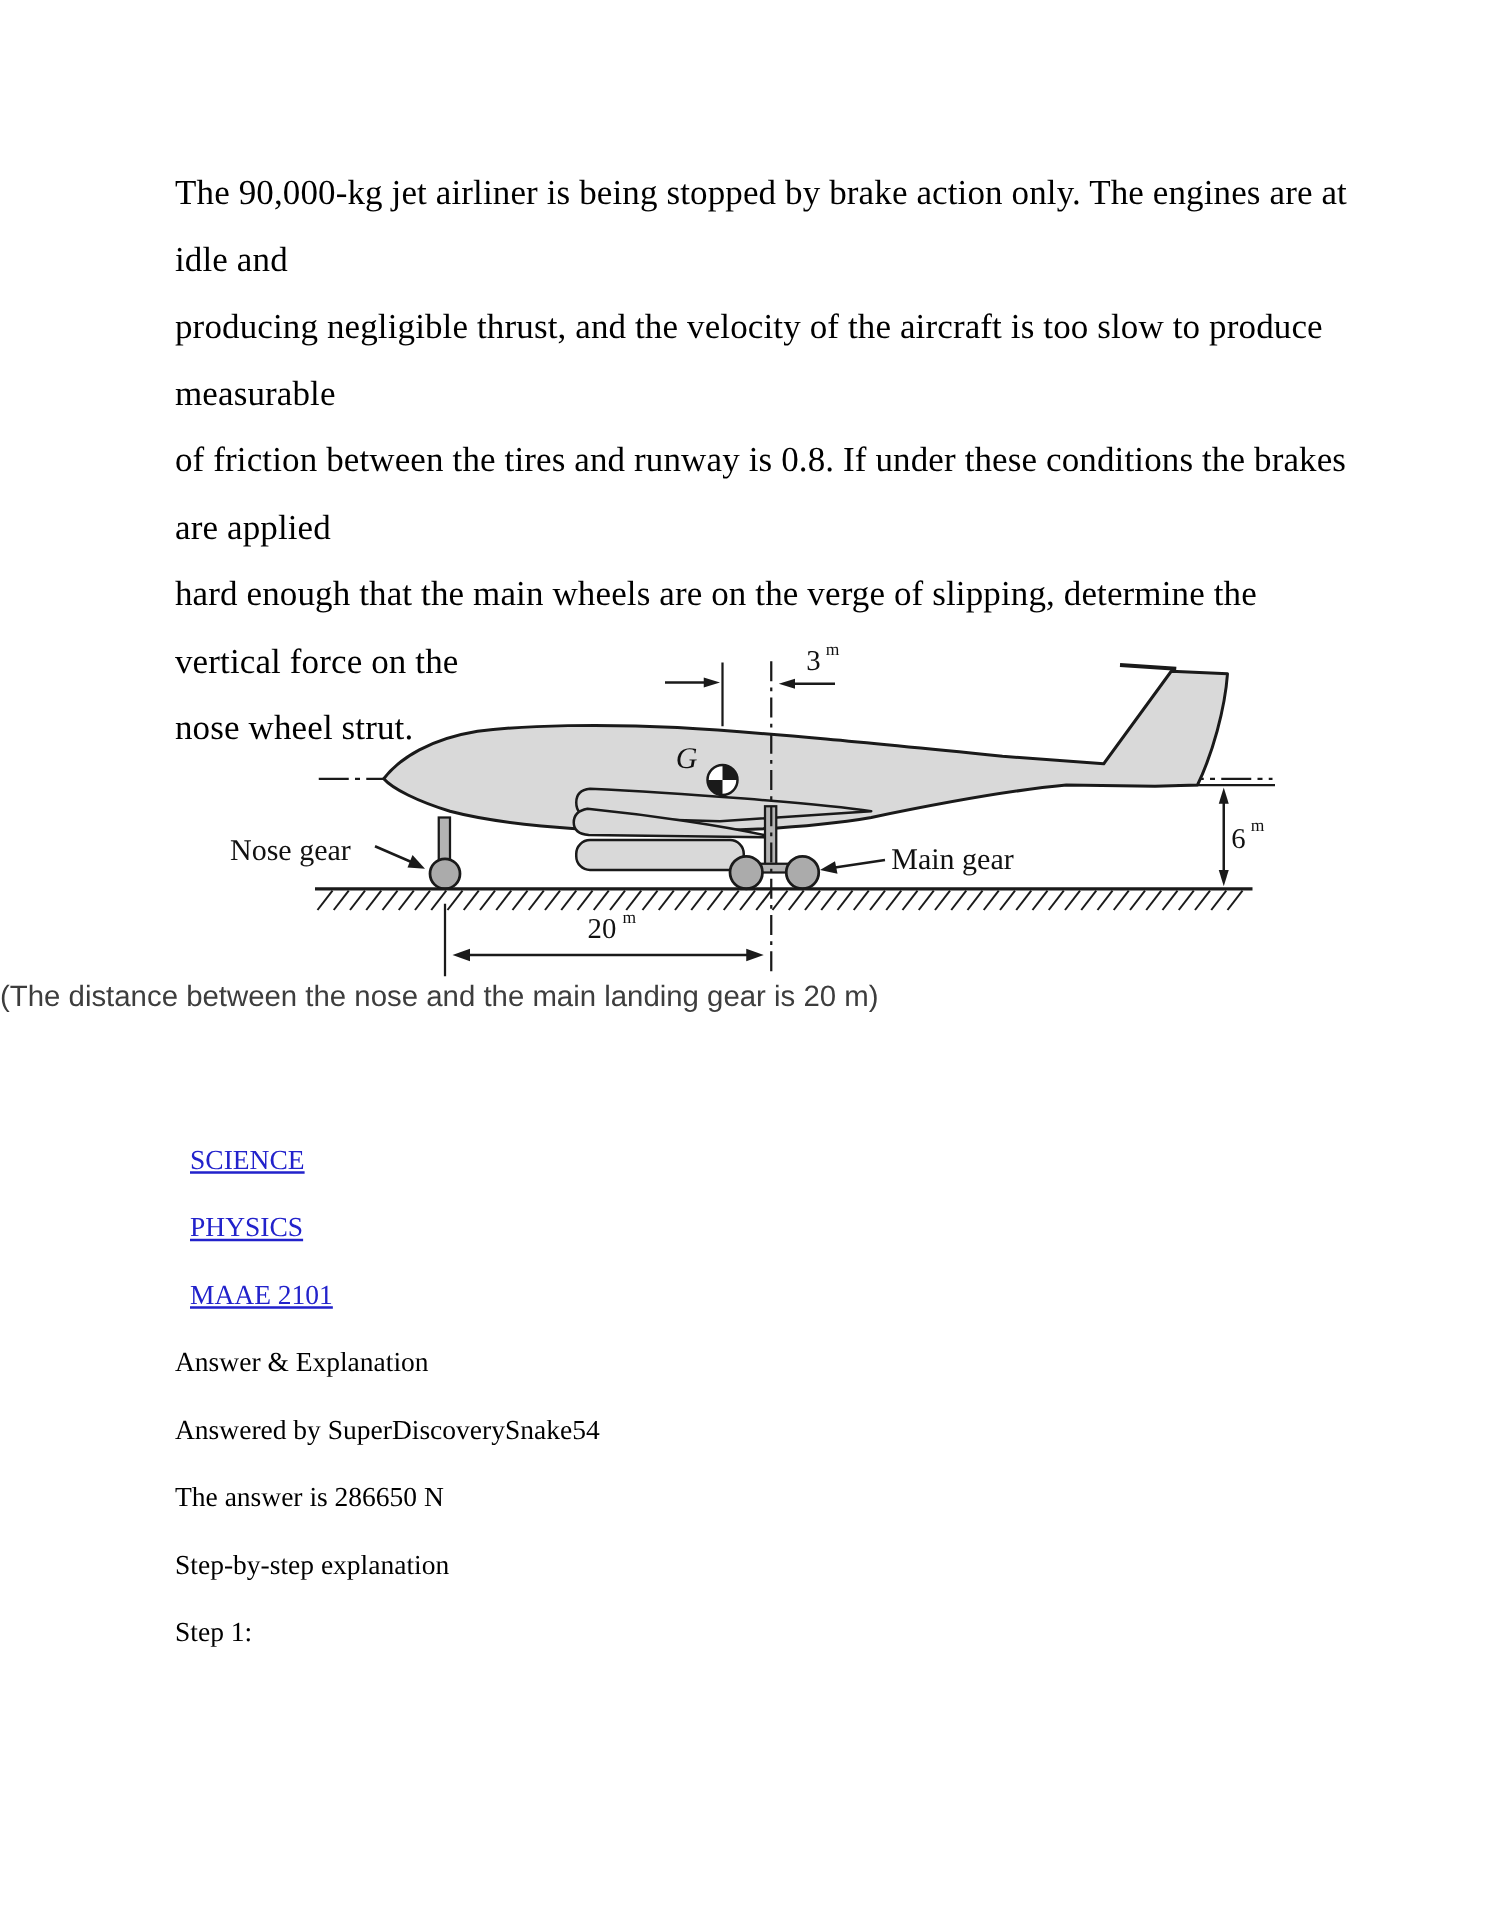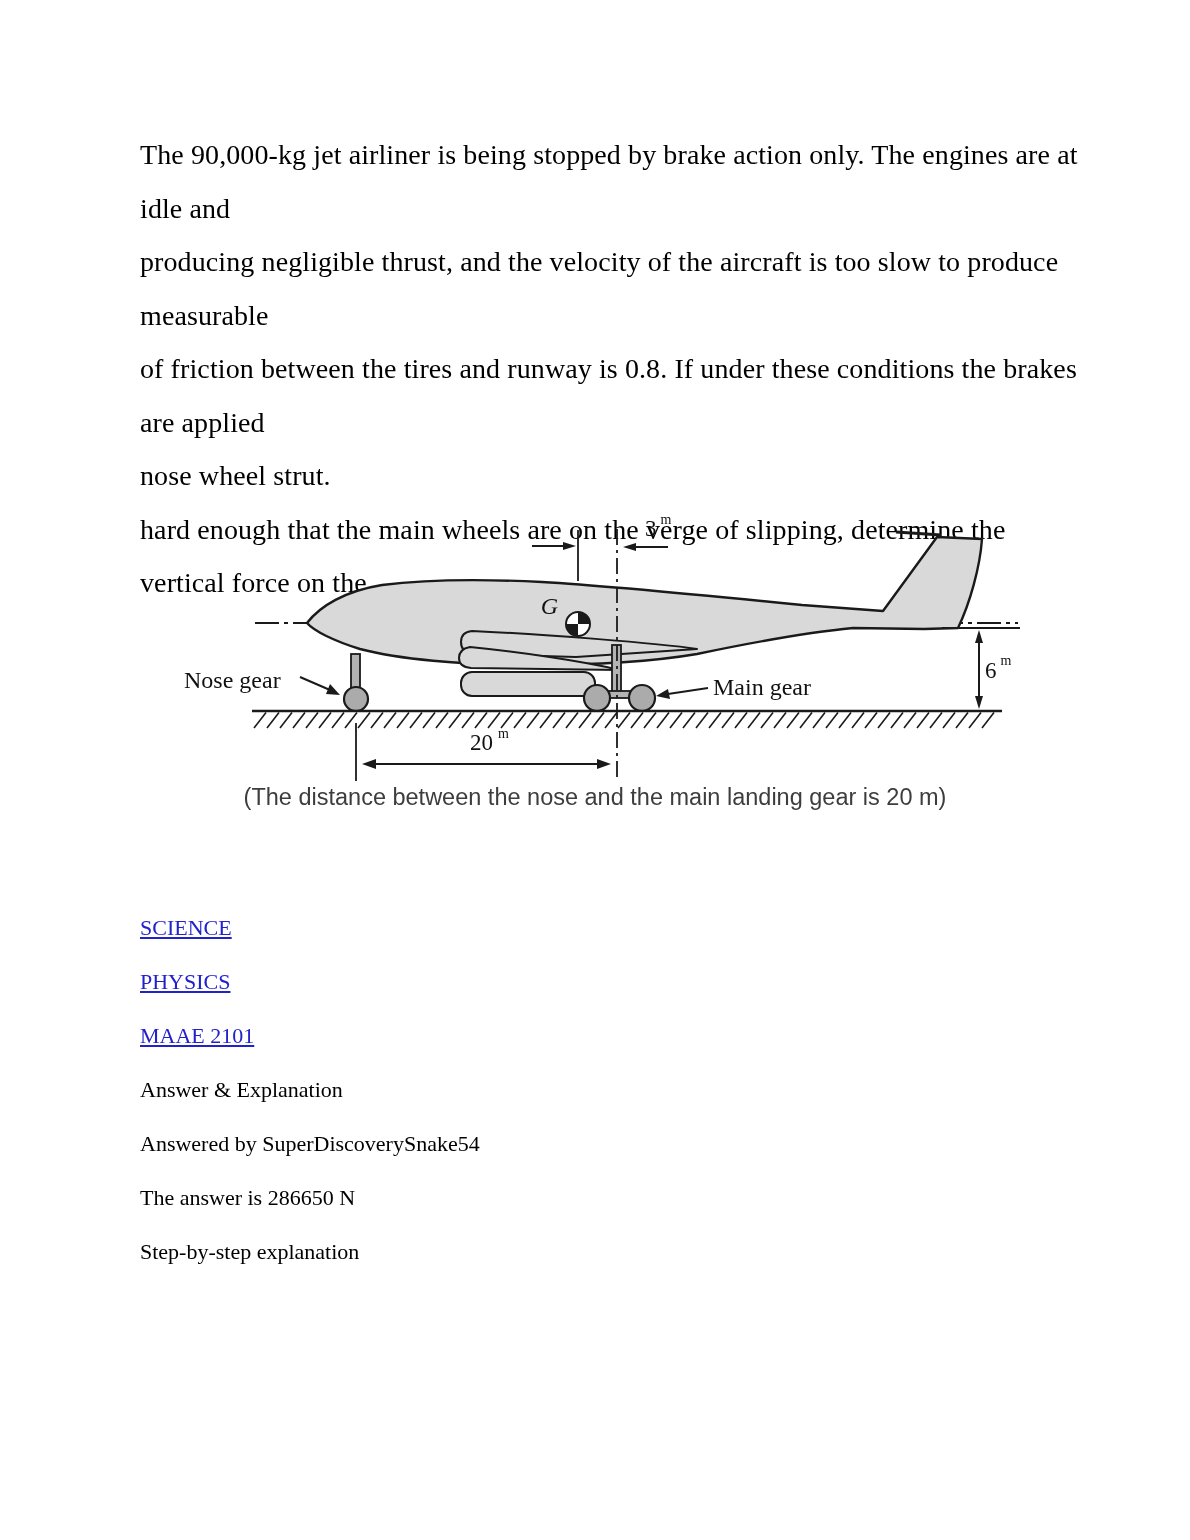--- a/index.html
+++ b/index.html
@@ -10,38 +10,38 @@
   .figure-wrap{position:absolute;left:180px;top:497px;width:860px;height:300px;}
   svg text{font-family:"Liberation Serif",serif;fill:#111;}
   .dim-num{font-size:23px;}
   .dim-sup{font-size:14px;}
   .gear-label{font-size:24px;}
   .g-label{font-size:24px;font-style:italic;}
   .ink{stroke:#1a1a1a;fill:none;}
   .body-fill{fill:#d9d9d9;stroke:#1a1a1a;stroke-width:2.4;stroke-linejoin:round;}
   .metal{fill:#b3b3b3;stroke:#1a1a1a;stroke-width:1.8;}
   .wheel{fill:#ababab;stroke:#1a1a1a;stroke-width:2.2;}
-  .caption{position:absolute;left:0;top:784px;width:1190px;text-align:center;
+  .caption{position:absolute;left:0;top:784px;width:1190px;
            font-family:"Liberation Sans",sans-serif;font-size:23.5px;color:#3d3d3d;}
   .lower{position:absolute;left:140px;top:901px;width:900px;
          font-size:22px;line-height:54px;}
-  .doclink{color:#2222cb;text-decoration:underline;cursor:pointer;}
+  .doclink{color:#2222cb;text-decoration:underline;cursor:pointer;margin-left:12px;}
   [data-name="ground-hatching"] line{stroke:#1a1a1a;stroke-width:1.6;}
 </style>
 </head>
 <body>
 
 <div class="page" data-name="document-page">
 
   <div class="question" data-name="question-text">
     <div data-name="question-line">The 90,000-kg jet airliner is being stopped by brake action only. The engines are at idle and</div>
     <div data-name="question-line">producing negligible thrust, and the velocity of the aircraft is too slow to produce measurable</div>
     <div data-name="question-line">of friction between the tires and runway is 0.8. If under these conditions the brakes are applied</div>
+    <div data-name="question-line">hard enough that the main wheels are on the verge of slipping, determine the vertical force on the</div>
     <div data-name="question-line">nose wheel strut.</div>
-    <div data-name="question-line">hard enough that the main wheels are on the verge of slipping, determine the vertical force on the</div>
   </div>
 
   <div class="figure-wrap" data-name="airplane-figure">
     <svg width="860" height="300" viewBox="0 0 860 300" data-name="airplane-diagram">
 
       <line x1="75" y1="126" x2="838" y2="126" class="ink" stroke-width="1.8" stroke-dasharray="24 5 4 5" data-name="fuselage-centerline"></line>
 
       <path data-name="fuselage" class="body-fill" d="
         M 127,126
         C 140,109 165,94 202,88
@@ -196,15 +196,16 @@
     <div data-name="breadcrumb-row">
       <a href="#" class="doclink" data-name="link-physics">PHYSICS</a>
     </div>
     <div data-name="breadcrumb-row">
       <a href="#" class="doclink" data-name="link-course-maae-2101">MAAE 2101</a>
     </div>
     <div data-name="answer-heading">Answer &amp; Explanation</div>
     <div data-name="answered-by">Answered by SuperDiscoverySnake54</div>
     <div data-name="answer-line">The answer is 286650 N</div>
     <div data-name="step-heading">Step-by-step explanation</div>
+    <div data-name="step1-label">Step 1:</div>
   </div>
 
 </div>
 
 </body></html>

